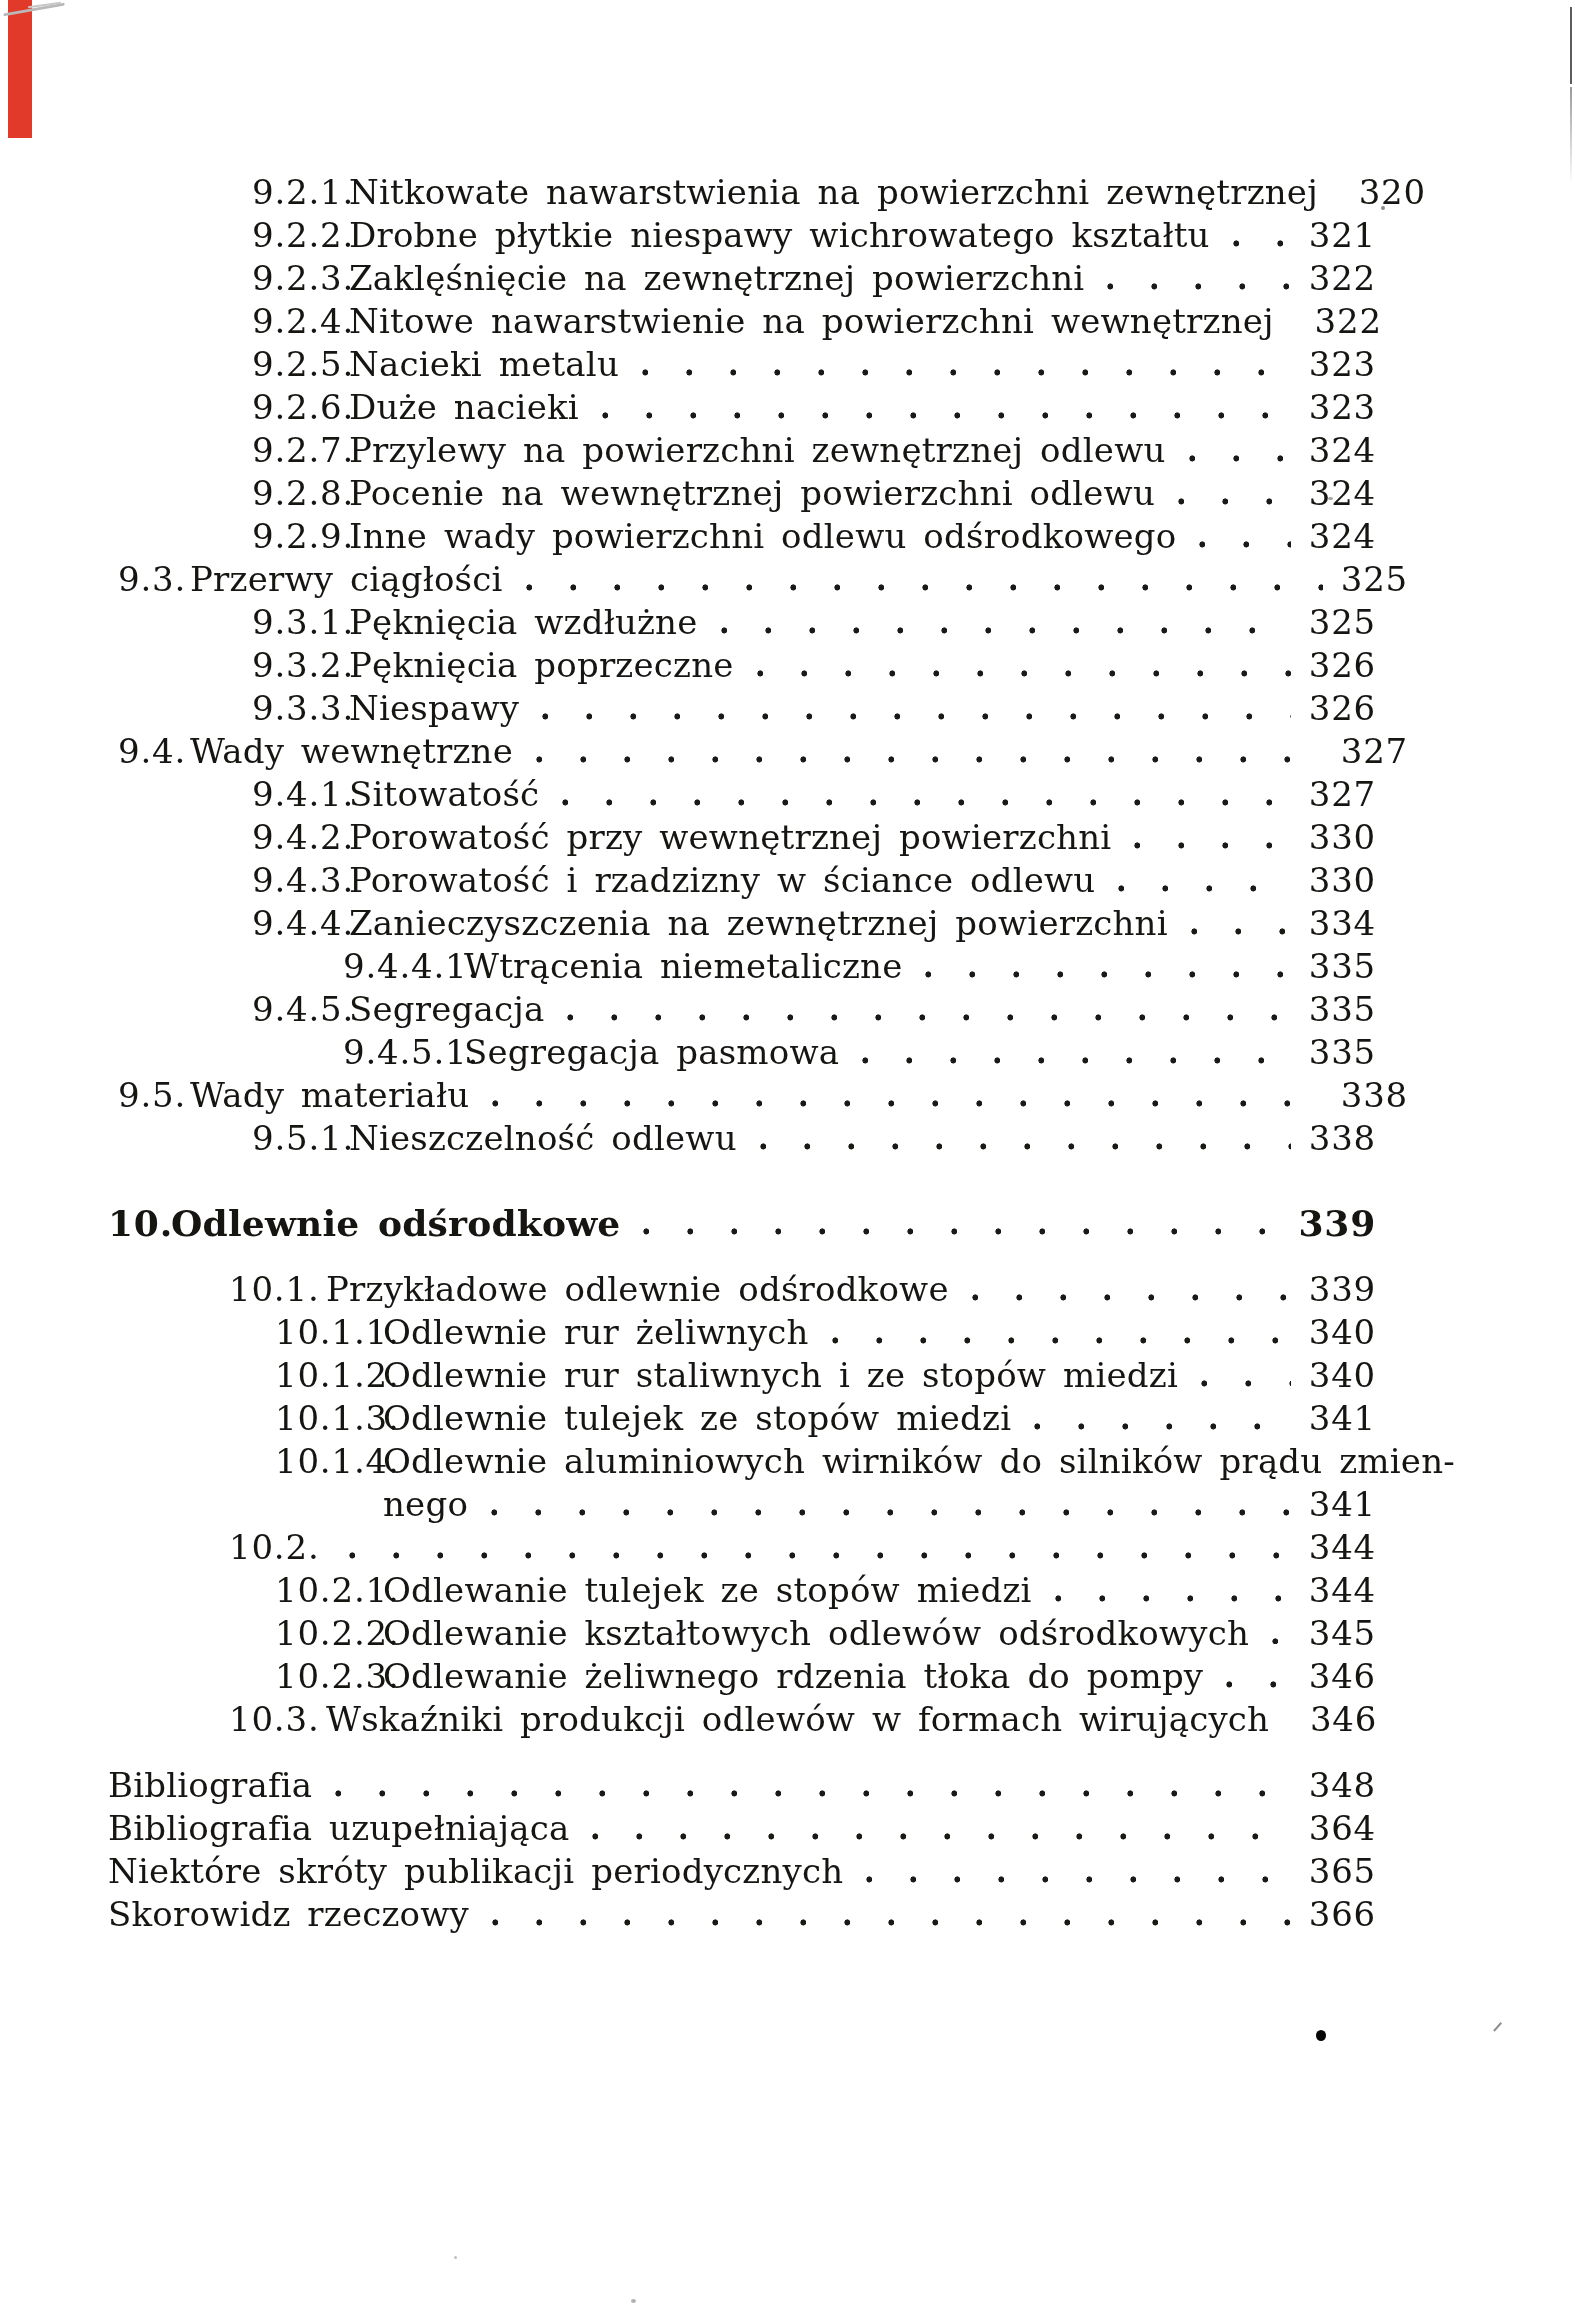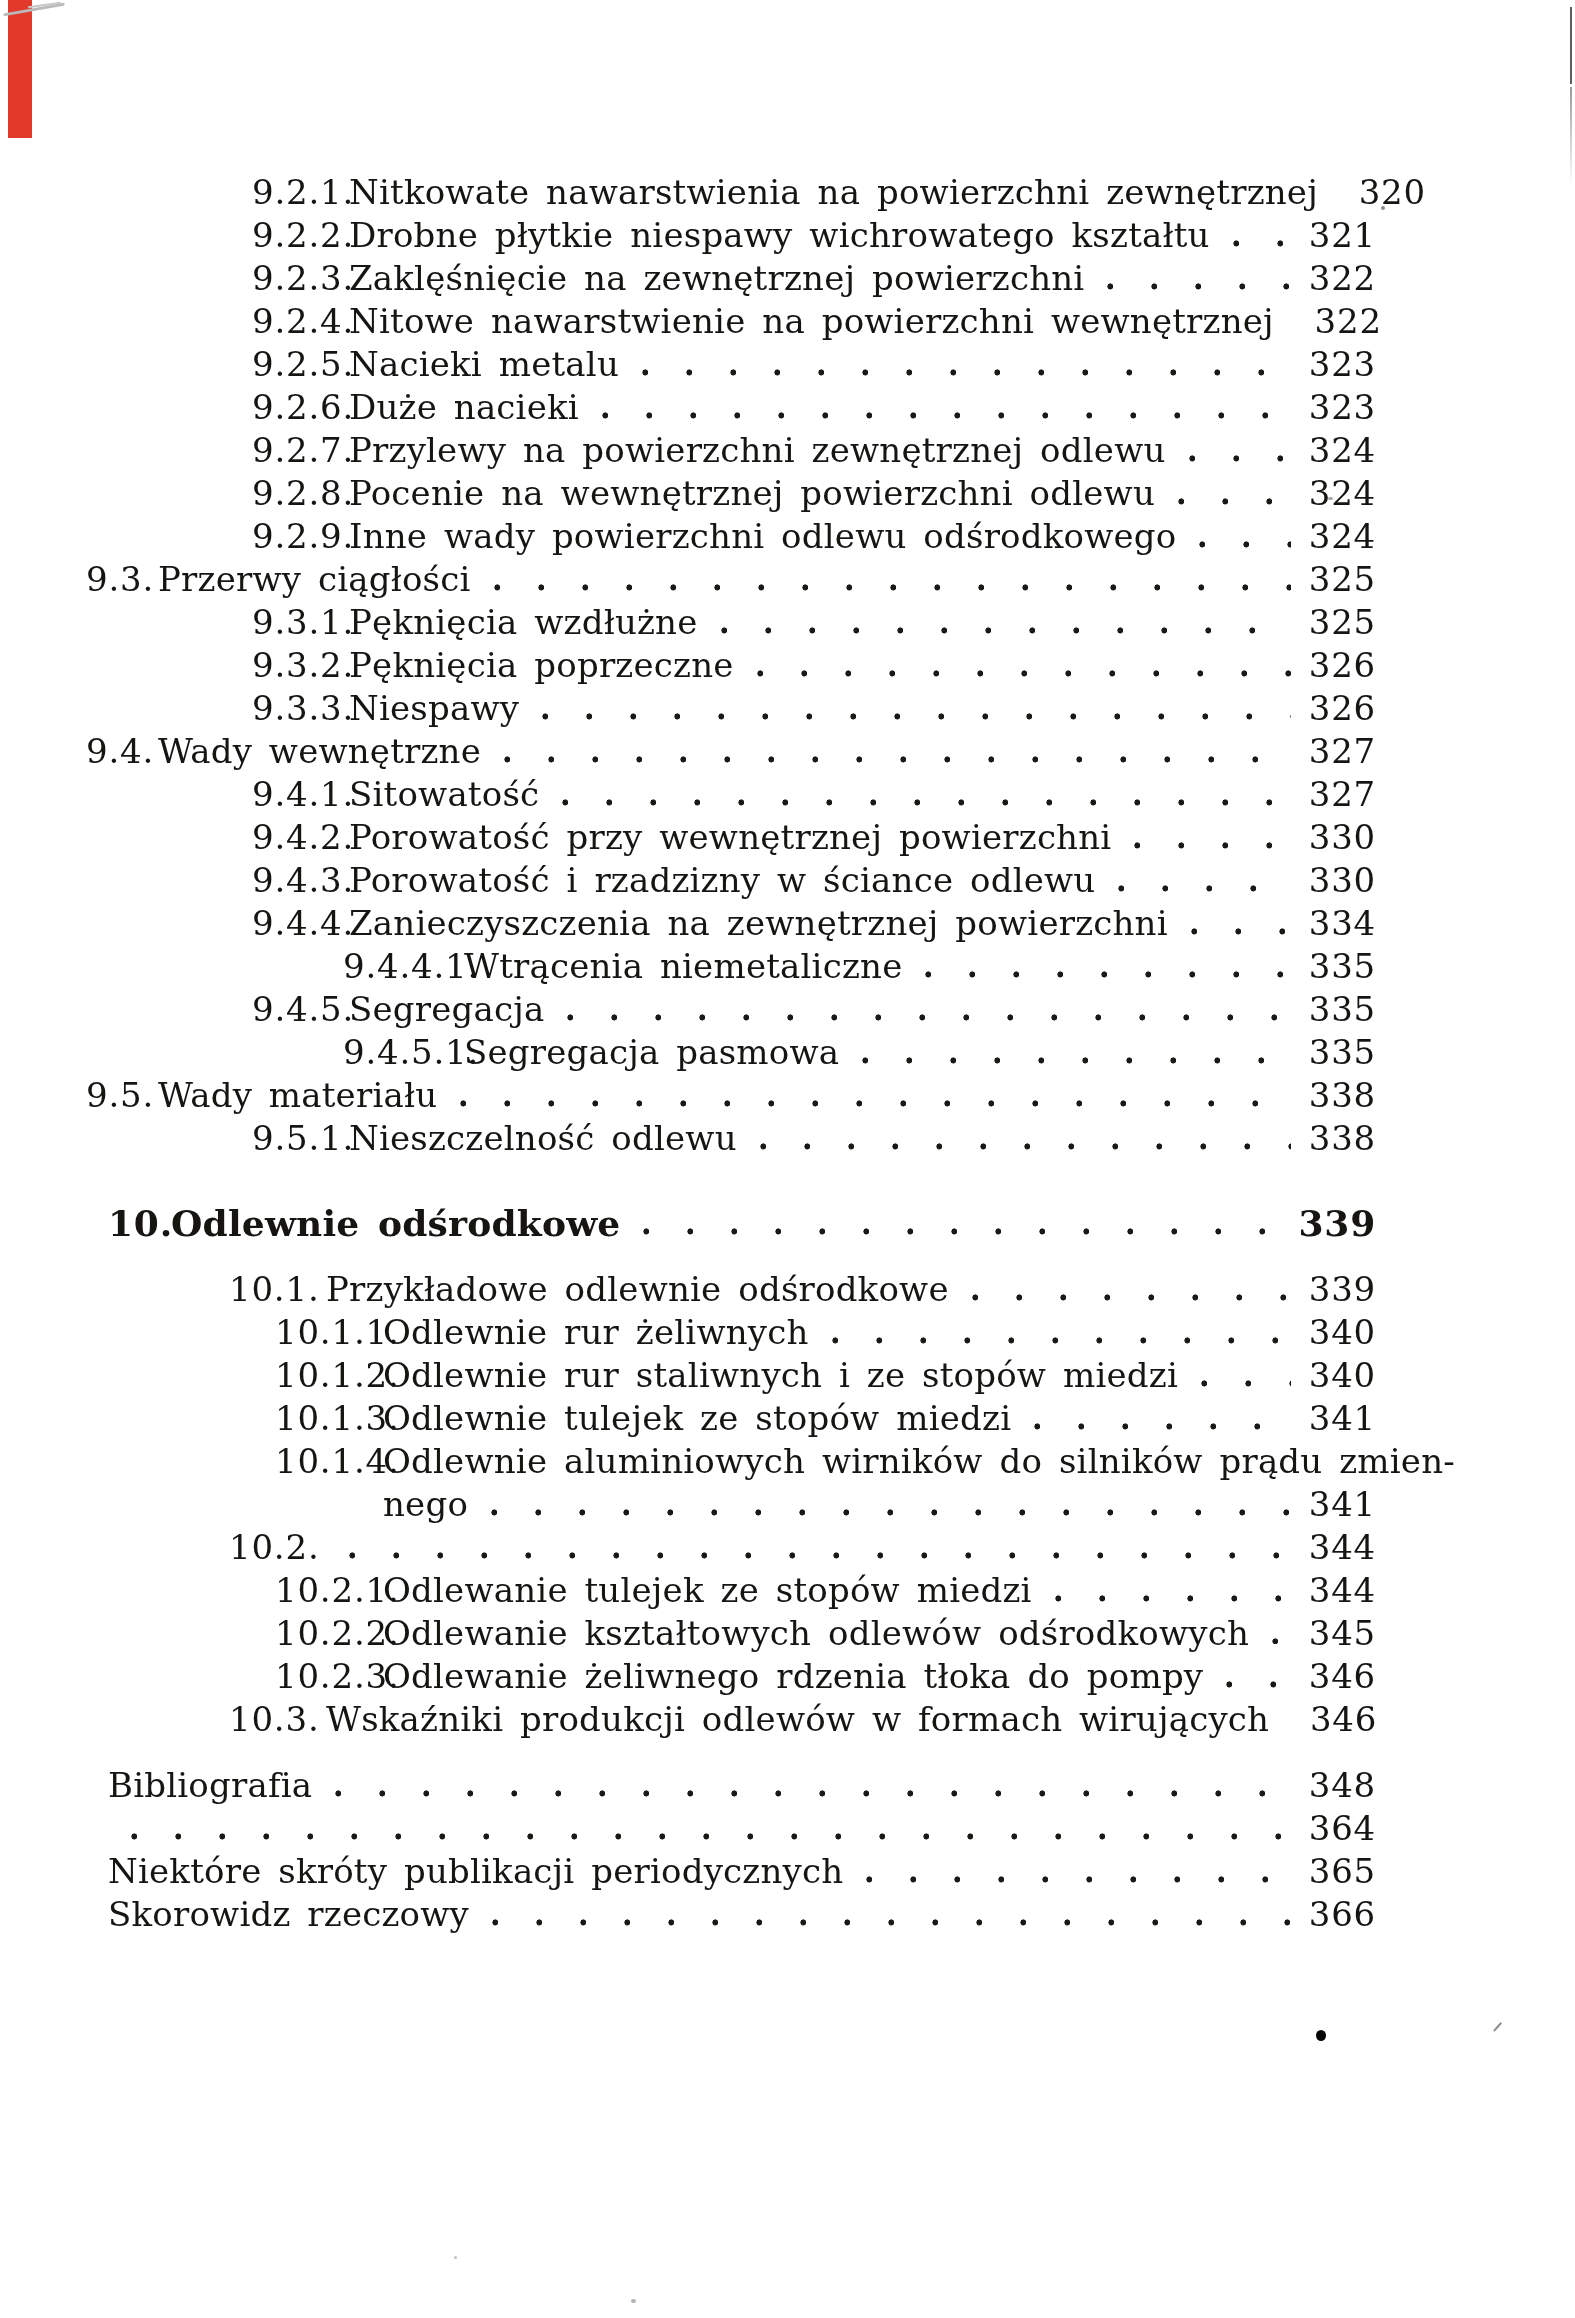--- a/index.html
+++ b/index.html
@@ -23,21 +23,21 @@
   .row .leader{
     flex:1 1 auto;min-width:0;height:6.7px;align-self:flex-end;
     margin:0 15px 10px 23px;
     background-image:radial-gradient(circle at 3.3px 3.3px,#1b1916 2.6px,rgba(0,0,0,0) 3.2px);
     background-size:44px 6.7px;background-repeat:repeat-x;background-position:left bottom;
   }
   .row .pg{flex:0 0 auto;min-width:70px;text-align:right;letter-spacing:0.8px;}
 
   
   .L1   {padding-left:108px;} .L1 .num{width:63px;}
-  .L2   {padding-left:86px;} .L2 .num{width:72px;}
+  .L2   {padding-left:86px;margin-left:32px;} .L2 .num{width:72px;}
   .L2w  {padding-left:185px;} .L2w .num{width:97px;margin-left:44px;}
   .L3   {padding-left:252px;} .L3 .num{width:97px;}
   .L3w  {padding-left:275px;} .L3w .num{width:108px;}
   .L4   {padding-left:343px;} .L4 .num{width:121px;}
   .CONT {padding-left:383px;}
 
   .gap-lg{margin-top:42px;}
   .gap-md{margin-top:23px;}
   .bold{font-weight:bold;font-size:36px;}
 
@@ -281,20 +281,21 @@
     <span class="pg">346</span>
   </div>
       <div class="row L1 noNum gap-md">
 
     <span class="label">Bibliografia</span>
     <span class="leader"></span>
     <span class="pg">348</span>
   </div>
       <div class="row L1 noNum">
 
+    <span class="label">Bibliografia uzupełniająca</span>
     <span class="leader"></span>
     <span class="pg">364</span>
   </div>
       <div class="row L1 noNum">
 
     <span class="label">Niektóre skróty publikacji periodycznych</span>
     <span class="leader"></span>
     <span class="pg">365</span>
   </div>
       <div class="row L1 noNum">

